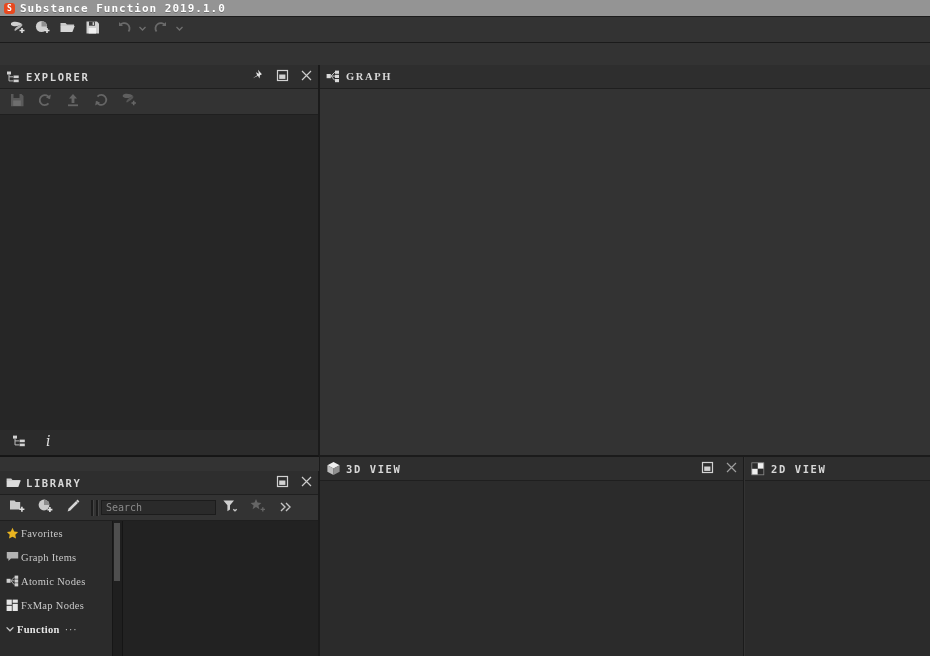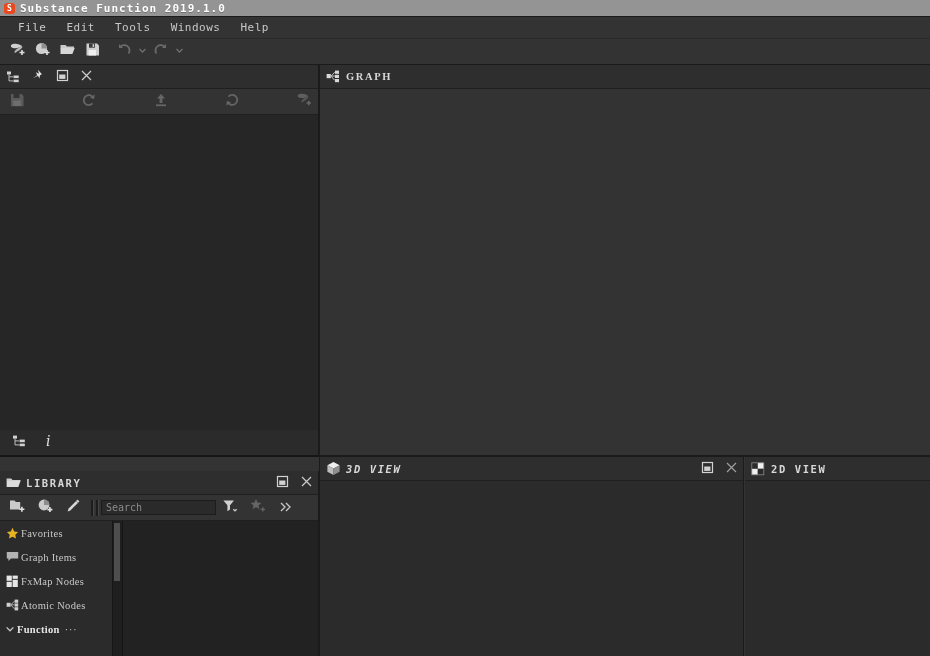--- a/index.html
+++ b/index.html
@@ -62,21 +62,21 @@
     font-size:10.5px;font-weight:bold;color:#d8d8d8;letter-spacing:1.6px;
     flex:1 1 auto;white-space:nowrap;overflow:hidden;
   }
   .ph-btn{
     width:24px;height:24px;display:flex;align-items:center;justify-content:center;
     cursor:default;flex:0 0 auto;
   }
 
   .panel-toolbar{
     height:26px;background:#333333;display:flex;align-items:center;
-    padding-left:3px;border-bottom:1px solid #1f1f1f;box-sizing:border-box;justify-content:space-between;
+    padding-left:3px;border-bottom:1px solid #1f1f1f;box-sizing:border-box;
   }
   .ptb-btn{
     width:28px;height:24px;display:flex;align-items:center;justify-content:center;cursor:default;
   }
   .ptb-btn.dim svg{opacity:.38;}
 
   
   .explorer{
     position:absolute;left:0;top:65px;width:319px;height:365px;
     background:#262626;border-right:1px solid #1b1b1b;box-sizing:border-box;
@@ -140,21 +140,21 @@
   
   .graph{
     position:absolute;left:320px;top:65px;width:610px;height:390px;
     background:#333333;box-sizing:border-box;font-family:Liberation Serif, serif;
   }
   .graph-canvas{height:366px;background:#333333;}
 
   
   .view3d{
     position:absolute;left:320px;top:457px;width:424px;height:199px;
-    background:#ef4444;border-right:1px solid #1b1b1b;box-sizing:border-box;font-style:italic;
+    background:#ef4444;border-right:1px solid #1b1b1b;box-sizing:border-box;
   }
   .view3d-canvas{height:175px;background:#2b2b2b;}
 
   
   .view2d{
     position:absolute;left:745px;top:457px;width:185px;height:199px;
     background:#b91c1c;box-sizing:border-box;
   }
   .view2d-canvas{height:175px;background:#2b2b2b;}
 
@@ -173,27 +173,20 @@
 
 <div class="app">
 
   <div class="titlebar">
     <div class="app-icon">
       <span>S</span>
     </div>
     <div class="title-text">Substance Function 2019.1.0</div>
   </div>
 
-  <div class="menubar">
-    <div class="menu-item">File</div>
-    <div class="menu-item">Edit</div>
-    <div class="menu-item">Tools</div>
-    <div class="menu-item">Windows</div>
-    <div class="menu-item">Help</div>
-  </div>
 
   <div class="toolbar">
 
     <div class="tb-btn">
       <span>
         <svg width="17" height="17" viewBox="0 0 17 17">
           <path d="M2 4 C5 1.5, 11 3, 13 5 C11 7, 5 8.5, 2 6 Z" fill="#d0d0d0"></path>
           <path d="M13 5 C15 7, 9 10, 6 12 C4 10.5, 8 7, 13 5 Z" fill="#b4b4b4"></path>
           <path d="M10.5 11.5 h5 M13 9 v5" stroke="#e0e0e0" stroke-width="1.6" fill="none"></path>
         </svg>
@@ -268,20 +261,21 @@
   <div class="explorer">
     <div class="panel-header">
       <div class="ph-icon">
         <svg width="14" height="14" viewBox="0 0 14 14">
           <rect x="1" y="1.5" width="4" height="3" fill="#d2d2d2"></rect>
           <rect x="7.5" y="5.5" width="5.2" height="2.6" fill="#d2d2d2"></rect>
           <rect x="7.5" y="9.6" width="5.2" height="2.6" fill="#d2d2d2"></rect>
           <path d="M3 4.5 v6.4 h4 M3 6.8 h4" stroke="#bdbdbd" stroke-width="1" fill="none"></path>
         </svg>
       </div>
+      <div class="ph-title">EXPLORER</div>
       <div class="ph-btn">
         <span>
           <svg width="13" height="13" viewBox="0 0 13 13">
             <path d="M4.2 1.2 L9.5 4.2 L8 5.8 L8.6 9 L6.3 7 L2.4 10.9 L5.3 6.6 L3.2 4.4 L6.4 4.6 Z" fill="#e4e4e4" transform="rotate(20 6.5 6)"></path>
           </svg>
         </span>
       </div>
       <div class="ph-btn">
         <span>
           <svg width="13" height="13" viewBox="0 0 13 13">
@@ -467,41 +461,41 @@
           <div class="tree-ico">
             <svg width="13" height="12" viewBox="0 0 13 12">
               <path d="M0.8 1 h11.4 v6.4 h-7.2 l-2.6 2.6 v-2.6 h-1.6 Z" fill="#b3b3b3"></path>
             </svg>
           </div>
           <div class="tree-label">Graph Items</div>
         </div>
 
         <div class="tree-row">
           <div class="tree-ico">
-            <svg width="13" height="13" viewBox="0 0 13 13">
-              <rect x="0.6" y="0.6" width="5.2" height="5.2" fill="#e6e6e6"></rect>
-              <rect x="6.6" y="0.6" width="5.2" height="3.2" fill="#e6e6e6"></rect>
-              <rect x="0.6" y="6.8" width="5.2" height="5.2" fill="#e6e6e6"></rect>
-              <rect x="6.6" y="4.8" width="5.2" height="7.2" fill="#e6e6e6"></rect>
-            </svg>
-          </div>
-          <div class="tree-label">FxMap Nodes</div>
-        </div>
-
-        <div class="tree-row">
-          <div class="tree-ico">
             <svg width="13" height="12" viewBox="0 0 13 12">
               <rect x="0.6" y="3.8" width="4" height="4" fill="#cfcfcf"></rect>
               <rect x="8.6" y="0.6" width="3.6" height="3.2" fill="#cfcfcf"></rect>
               <rect x="8.6" y="4.4" width="3.6" height="3.2" fill="#cfcfcf"></rect>
               <rect x="8.6" y="8.2" width="3.6" height="3.2" fill="#cfcfcf"></rect>
               <path d="M4.8 5.8 h3.6 M4.8 5.8 L8.4 2.2 M4.8 5.8 L8.4 9.8" stroke="#bcbcbc" stroke-width="0.9" fill="none"></path>
             </svg>
           </div>
           <div class="tree-label">Atomic Nodes</div>
+        </div>
+
+        <div class="tree-row">
+          <div class="tree-ico">
+            <svg width="13" height="13" viewBox="0 0 13 13">
+              <rect x="0.6" y="0.6" width="5.2" height="5.2" fill="#e6e6e6"></rect>
+              <rect x="6.6" y="0.6" width="5.2" height="3.2" fill="#e6e6e6"></rect>
+              <rect x="0.6" y="6.8" width="5.2" height="5.2" fill="#e6e6e6"></rect>
+              <rect x="6.6" y="4.8" width="5.2" height="7.2" fill="#e6e6e6"></rect>
+            </svg>
+          </div>
+          <div class="tree-label">FxMap Nodes</div>
         </div>
 
         <div class="tree-row bold">
           <div class="tree-chev">
             <svg width="10" height="10" viewBox="0 0 10 10">
                 <path d="M1.6 3.4 L5 6.8 L8.4 3.4" stroke="#c8c8c8" stroke-width="1.3" fill="none"></path>
               </svg>
           </div>
           <div class="tree-label">Function</div>
           <div class="tree-dots">···</div>

